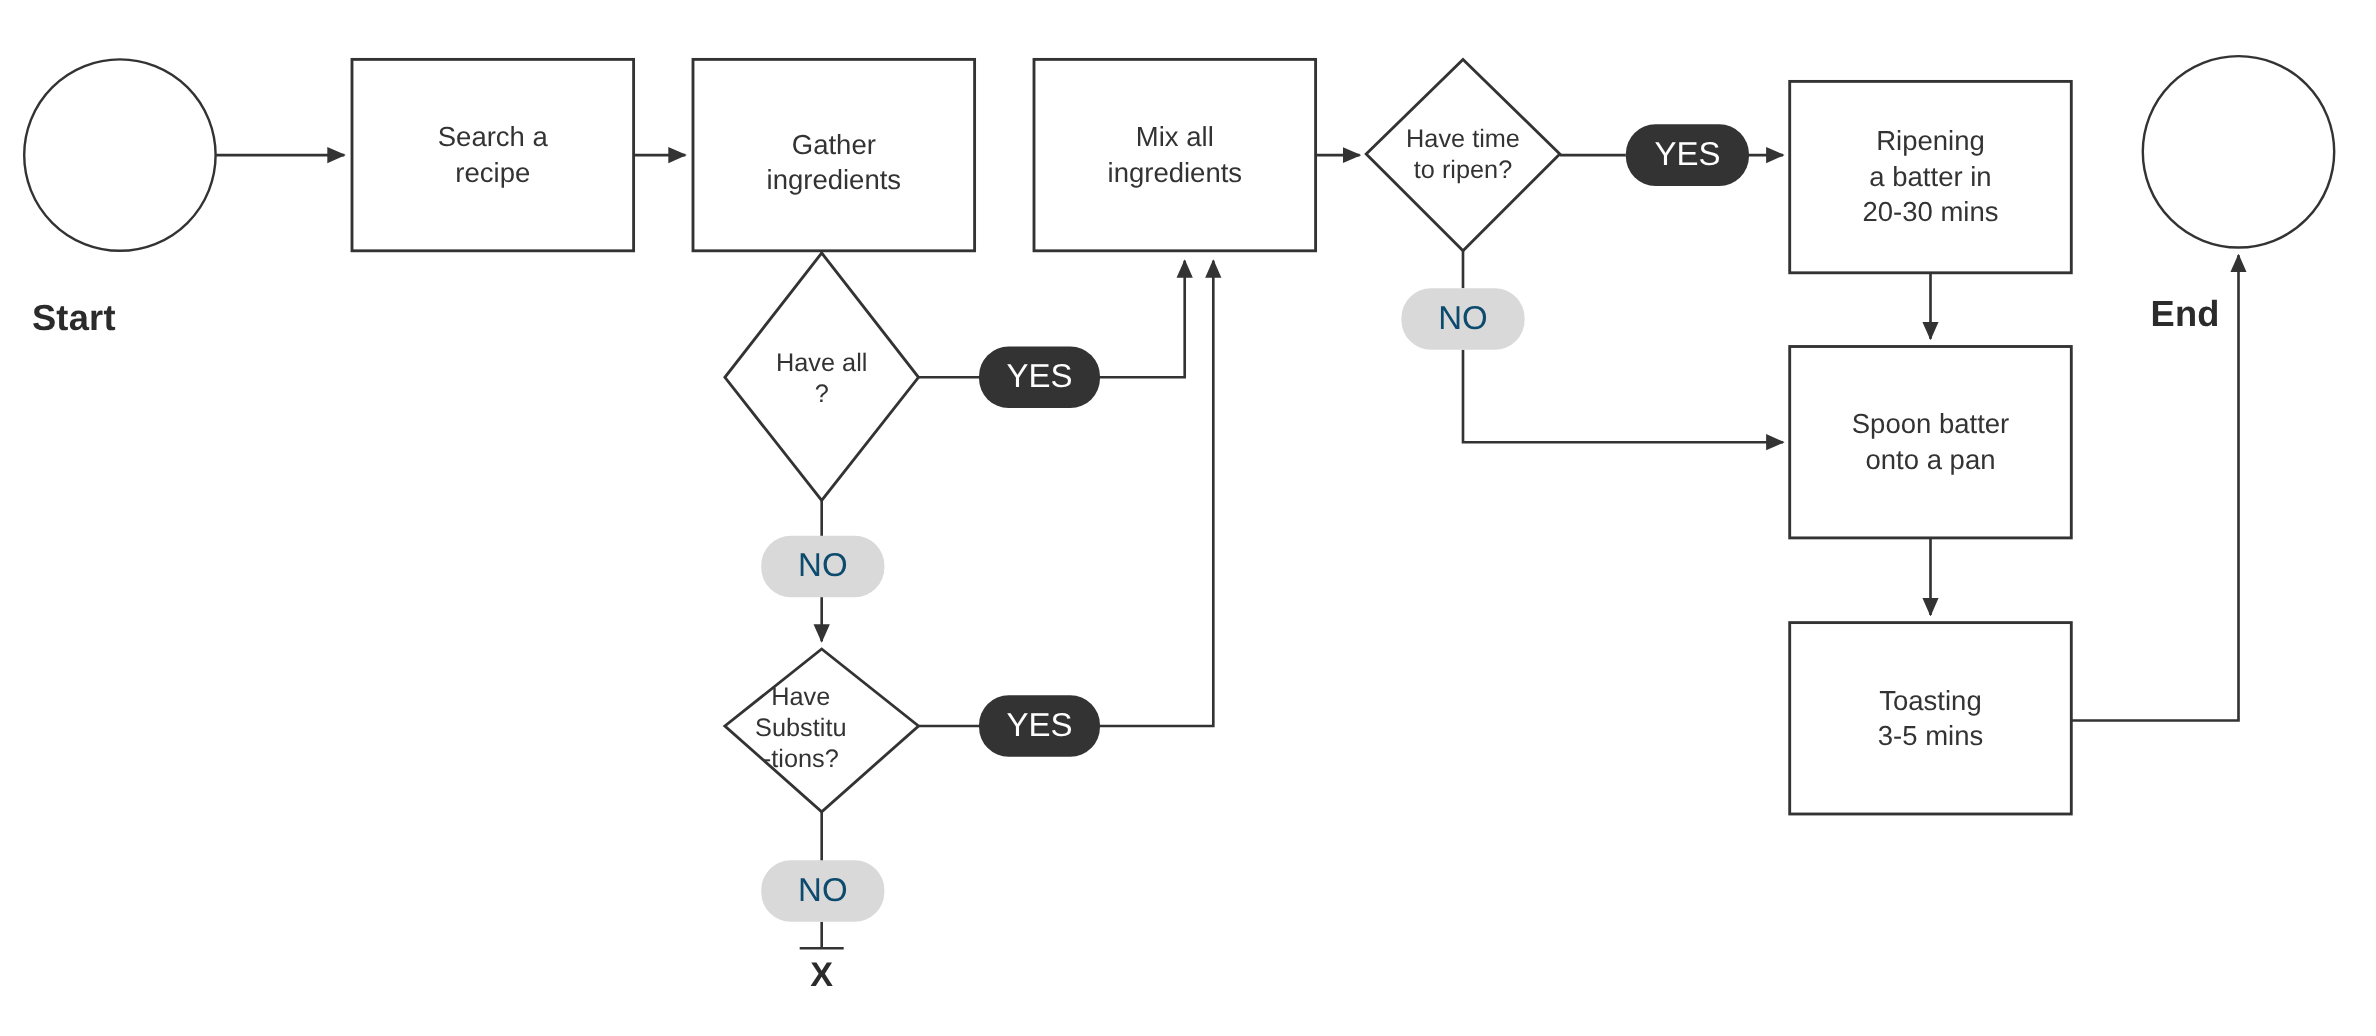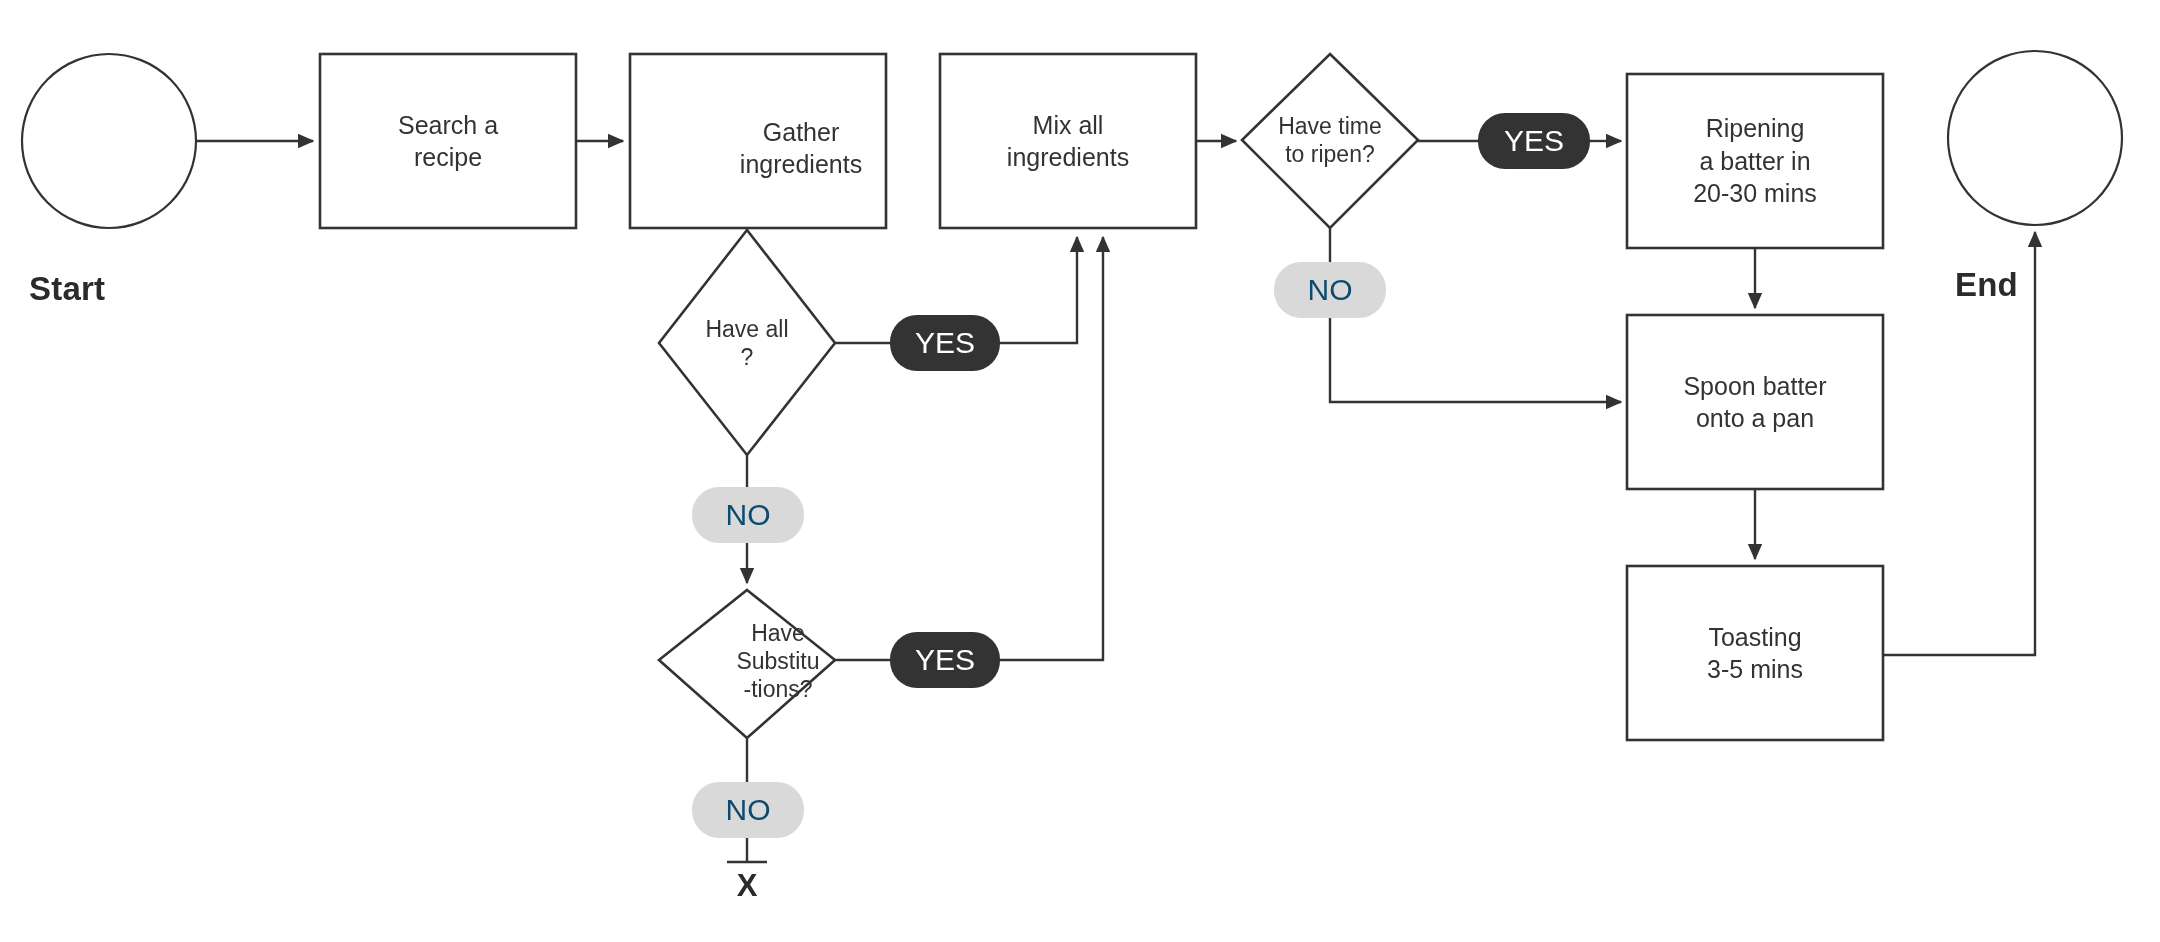--- a/index.html
+++ b/index.html
@@ -126,40 +126,40 @@
     <line x1="1755" y1="248" x2="1755" y2="308" stroke="#333333" stroke-width="2.4" marker-end="url(#arrow)"></line>
 
     <line x1="1755" y1="489" x2="1755" y2="559" stroke="#333333" stroke-width="2.4" marker-end="url(#arrow)"></line>
 
     <path d="M 1883 655 L 2035 655 L 2035 232" fill="none" stroke="#333333" stroke-width="2.4" marker-end="url(#arrow)"></path>
   </svg>
 
   <div class="node-label" style="left:320px; top:54px; width:256px; height:174px;">Search a
 recipe</div>
 
-  <div class="node-label" style="left:630px; top:54px; width:256px; height:188px;margin-left:43px;">Gather
+  <div class="node-label" style="left:630px; top:54px; width:256px; height:188px;">Gather
 ingredients</div>
 
   <div class="node-label" style="left:940px; top:54px; width:256px; height:174px;">Mix all
 ingredients</div>
 
   <div class="node-label" style="left:1627px; top:74px; width:256px; height:174px;">Ripening
 a batter in
 20-30 mins</div>
 
   <div class="node-label" style="left:1627px; top:315px; width:256px; height:174px;">Spoon batter
 onto a pan</div>
 
   <div class="node-label" style="left:1627px; top:566px; width:256px; height:174px;">Toasting
 3-5 mins</div>
 
   <div class="node-label diamond-label" style="left:667px; top:285px; width:160px; height:116px;">Have all
 ?</div>
 
-  <div class="node-label diamond-label" style="left:698px; top:615px; width:160px; height:92px;">Have
+  <div class="node-label diamond-label" style="left:648px; top:615px; width:160px; height:92px;">Have
 Substitu
 -tions?</div>
 
   <div class="node-label diamond-label" style="left:1250px; top:98px; width:160px; height:84px;">Have time
 to ripen?</div>
 
   <div class="terminator-caption" style="left:29px; top:270px; width:160px;">Start</div>
 
   <div class="terminator-caption" style="left:1955px; top:266px; width:160px;">End</div>
 

